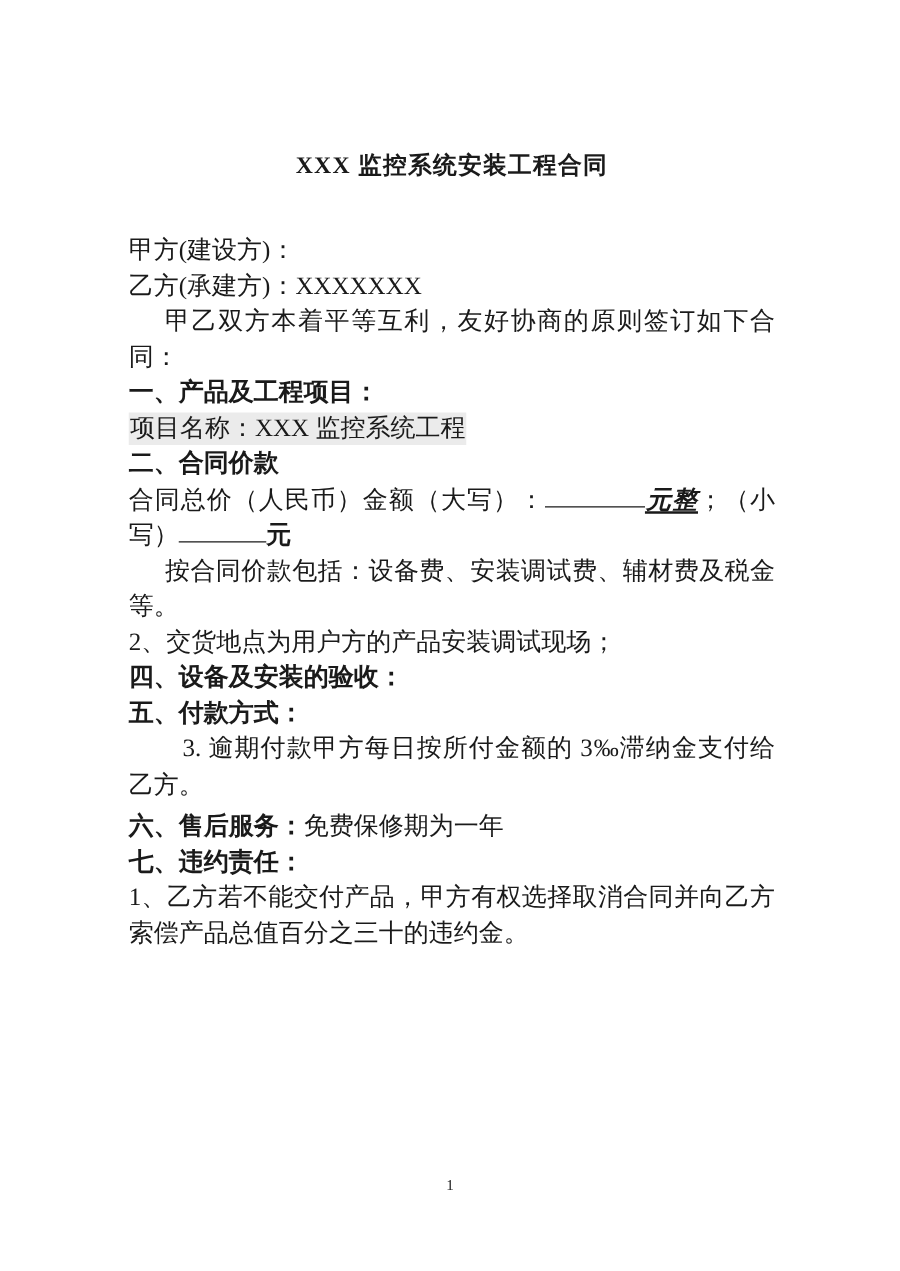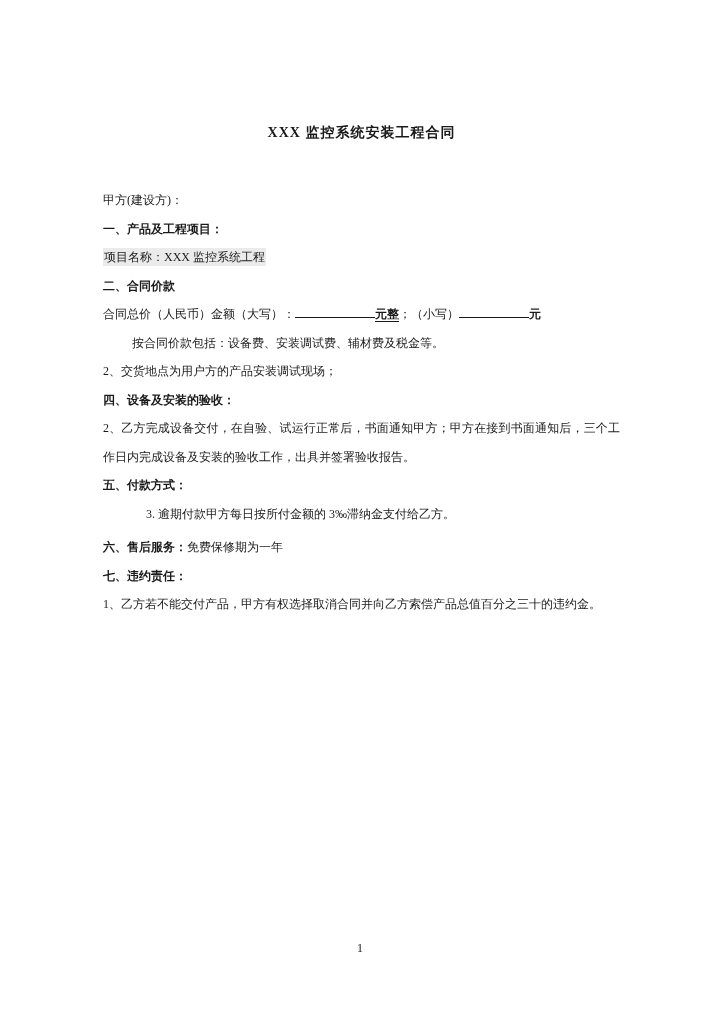--- a/index.html
+++ b/index.html
@@ -14,36 +14,36 @@
     background:#ffffff;
     box-sizing:border-box;
     padding:118px 100px 0 103px;
     font-family:"Liberation Serif","DejaVu Serif",serif;
     color:var(--text);
     overflow:hidden;
   }
   .title{
     margin:0 0 38px 0;
     text-align:center;
-    font-size:14px;
+    font-size:19px;
     font-weight:bold;
     letter-spacing:1px;
     line-height:30px;
   }
   .para{
     margin:0;
-    font-size:12px;
+    font-size:20px;
     line-height:28.5px;
     text-align:justify;
     word-break:break-all;
   }
   .in2{text-indent:29px;}
   .in3{text-indent:43px;}
   .b{font-weight:bold;}
-  .u{text-decoration:underline;text-underline-offset:3px;}
+  .u{text-decoration:underline;text-underline-offset:3px;font-style:italic;}
   .hl{background:var(--highlight);padding:2px 1px;}
   .blank{
     display:inline-block;
     height:14px;
     border-bottom:1px solid var(--text);
   }
   .page-number{
     position:absolute;
     top:941px;left:0;
     width:720px;
@@ -52,28 +52,29 @@
     color:var(--text);
   }
 </style>
 </head>
 <body>
 
 <div class="page">
   <h1 class="title">XXX 监控系统安装工程合同</h1>
   <div id="paragraphs">
       <p class="para"><span>甲方(建设方)：</span></p>
+      <p class="para"><span>乙方(承建方)：XXXXXXX</span></p>
+      <p class="para in2"><span>甲乙双方本着平等互利，友好协商的原则签订如下合同：</span></p>
       <p class="para"><span class="b">一、产品及工程项目：</span></p>
       <p class="para"><span class="hl"><span>项目名称：XXX 监控系统工程</span></span></p>
       <p class="para"><span class="b">二、合同价款</span></p>
       <p class="para"><span>合同总价（人民币）金额（大写）：</span><span class="blank" style="width: 80px;"></span><span class="b u">元整</span><span>；（小写）</span><span class="blank" style="width: 70px;"></span><span class="b">元</span></p>
       <p class="para in2"><span>按合同价款包括：设备费、安装调试费、辅材费及税金等。</span></p>
       <p class="para"><span>2、交货地点为用户方的产品安装调试现场；</span></p>
       <p class="para"><span class="b">四、设备及安装的验收：</span></p>
-      <p class="para"><span>2、乙方完成设备交付，在自验、试运行正常后，书面通知甲方；甲方在接到书面通知后，三个工作日内完成设备及安装的验收工作，出具并签署验收报告。</span></p>
       <p class="para"><span class="b">五、付款方式：</span></p>
       <p class="para in3"><span>3. 逾期付款甲方每日按所付金额的 3‰滞纳金支付给乙方。</span></p>
       <p class="para" style="margin-top: 5px;"><span class="b">六、售后服务：</span><span>免费保修期为一年</span></p>
       <p class="para"><span class="b">七、违约责任：</span></p>
       <p class="para"><span>1、乙方若不能交付产品，甲方有权选择取消合同并向乙方索偿产品总值百分之三十的违约金。</span></p>
     </div>
   <div class="page-number">1</div>
 </div>
 
 </body></html>

